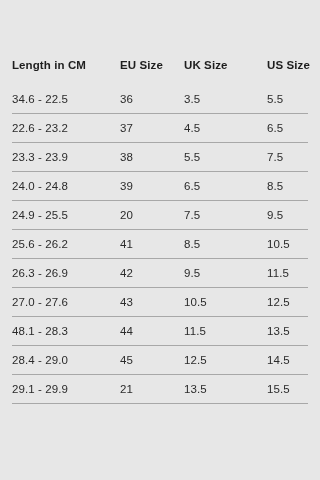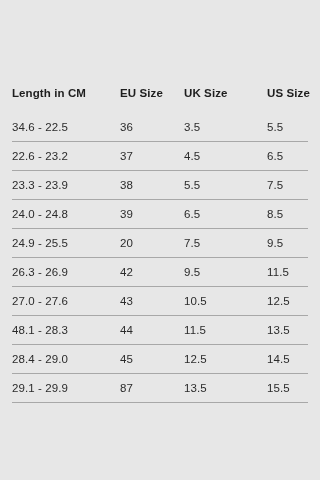--- a/index.html
+++ b/index.html
@@ -20,21 +20,21 @@
     height: 480px;
     box-sizing: border-box;
     padding: 0 12px;
     position: relative;
   }
 
   .size-table {
     width: 296px;
     border-collapse: collapse;
     table-layout: fixed;
-    margin-top: 86px;
+    margin-top: 58px;
   }
 
   .size-table col.c-length { width: 108px; }
   .size-table col.c-eu     { width: 64px; }
   .size-table col.c-uk     { width: 83px; }
   .size-table col.c-us     { width: 41px; }
 
   .size-table th {
     text-align: left;
     font-weight: bold;
@@ -107,20 +107,26 @@
         <td>6.5</td>
         <td>8.5</td>
       </tr>
       <tr>
         <td>24.9 - 25.5</td>
         <td>20</td>
         <td>7.5</td>
         <td>9.5</td>
       </tr>
       <tr>
+        <td>25.6 - 26.2</td>
+        <td>41</td>
+        <td>8.5</td>
+        <td>10.5</td>
+      </tr>
+      <tr>
         <td>26.3 - 26.9</td>
         <td>42</td>
         <td>9.5</td>
         <td>11.5</td>
       </tr>
       <tr>
         <td>27.0 - 27.6</td>
         <td>43</td>
         <td>10.5</td>
         <td>12.5</td>
@@ -132,19 +138,19 @@
         <td>13.5</td>
       </tr>
       <tr>
         <td>28.4 - 29.0</td>
         <td>45</td>
         <td>12.5</td>
         <td>14.5</td>
       </tr>
       <tr>
         <td>29.1 - 29.9</td>
-        <td>87</td>
+        <td>21</td>
         <td>13.5</td>
         <td>15.5</td>
       </tr>
     </tbody>
   </table>
 </div>
 
 </body></html>

